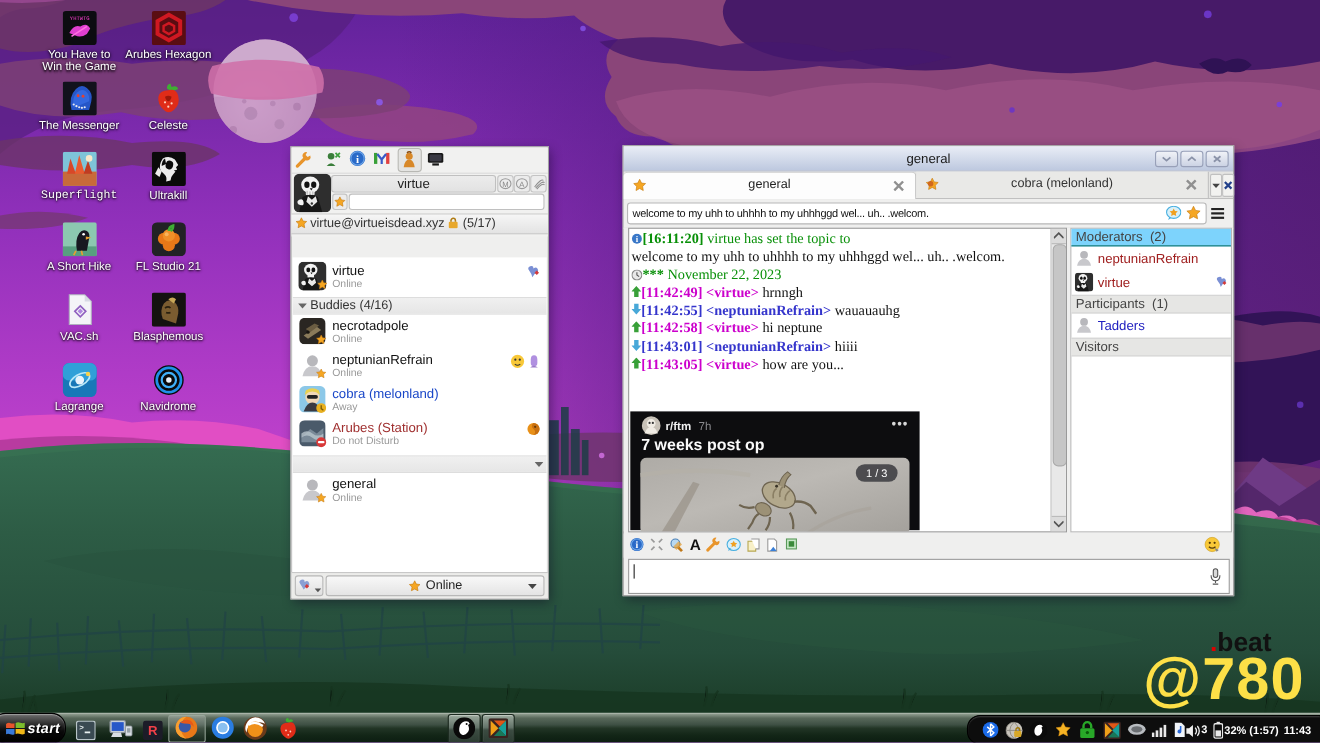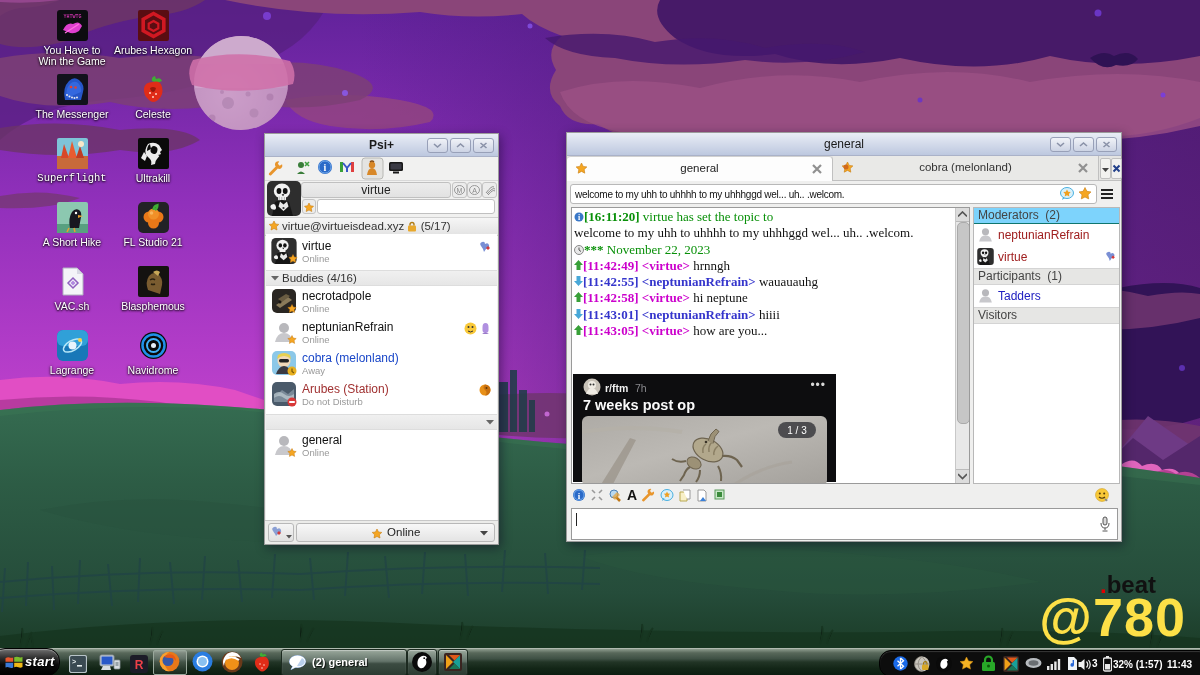--- a/index.html
+++ b/index.html
@@ -287,39 +287,20 @@
           <circle cx="15.5" cy="15.5" r="2.5" fill="#e8f0f8"></circle>
         </svg>
         <div class="lbl">Navidrome</div>
       </div>
 </div>
 <div id="beat">
       <div class="b1"><span class="dot">.</span>beat</div>
       <div class="b2">@780</div>
     </div>
 <div id="psiwin" class="win" style="left:264px;top:133px;width:233px;height:410px;">
- <div class="tbar"><span class="ttl">Psi+</span>
-  <div class="tbtns">
-   <div class="tbtn">
-            <svg width="9" height="7">
-              <path d="M1,2 L4.5,5 L8,2" stroke="#8a92a8" stroke-width="1.6" fill="none"></path>
-            </svg>
-          </div>
-   <div class="tbtn">
-            <svg width="9" height="7">
-              <path d="M1,5 L4.5,2 L8,5" stroke="#8a92a8" stroke-width="1.6" fill="none"></path>
-            </svg>
-          </div>
-   <div class="tbtn">
-            <svg width="9" height="7">
-              <path d="M1.5,1 L7.5,6 M7.5,1 L1.5,6" stroke="#8a92a8" stroke-width="1.6" fill="none"></path>
-            </svg>
-          </div>
-  </div>
- </div>
  <div style="height:23px;background:#f1f1f0;border-bottom:1px solid #d8d8d8;position:relative;">
   <svg width="233" height="23">
    <g transform="translate(6,4)">
             <path d="M1,3.5 a3.4,3.4 0 0,1 4.5,-3 l-1.5,2.5 l2,2 l2.5,-1.5 a3.4,3.4 0 0,1 -4.5,4.5 l-7,7 a1.6,1.6 0 0,1 -2.2,-2.2 l7,-7 a3.4,3.4 0 0,1 -.8,-2.3 Z" fill="#e8952c" transform="translate(3,0) scale(0.95)"></path>
           </g>
    <g transform="translate(30,3)">
             <circle cx="6" cy="5" r="3" fill="#3a7e3a"></circle>
             <path d="M2,14 q4,-5 8,0 Z" fill="#3a7e3a"></path>
             <path d="M10,2 l4,4 m0,-4 l-4,4" stroke="#40a040" stroke-width="1.6"></path>
           </g>
@@ -819,30 +800,20 @@
         <path d="M5,8 q6,-4 13,1" stroke="#fff" stroke-width="2" fill="none"></path>
       </svg>
  <svg width="20" height="20" style="position:absolute;left:252px;top:4px;" viewBox="0 0 20 20">
         <path d="M8,4 q-1,-3 2,-3.6 l.6,2 q3,-1.4 4,1 l-3.6,1.6 Z" fill="#3fae34"></path>
         <path d="M10,5 q5,-1.5 6.5,3.5 q1.5,6 -3,9.5 q-3.5,3 -6.5,0 q-4.5,-3.5 -4,-8.5 q.7,-4.5 7,-4.5 Z" fill="#e02c18"></path>
         <circle cx="8" cy="12" r=".8" fill="#ffd0c0"></circle>
         <circle cx="12" cy="13" r=".8" fill="#ffd0c0"></circle>
         <circle cx="10" cy="16" r=".8" fill="#ffd0c0"></circle>
       </svg>
 
- <div style="position:absolute;left:281px;top:1px;width:124px;height:25px;border-radius:3px;background:linear-gradient(#9aa89c,#64746a 45%,#3c4c42 55%,#2c3c32);border:1px solid #1c2a20;box-shadow:inset 0 1px 1px rgba(255,255,255,.4);">
-  <svg width="17" height="15" style="position:absolute;left:7px;top:5px;">
-          <ellipse cx="8.5" cy="6.5" rx="8" ry="6" fill="#fff" stroke="#88a8d8" stroke-width="1"></ellipse>
-          <path d="M4,11 l-2,3.5 l5,-2.5 Z" fill="#fff" stroke="#88a8d8" stroke-width="1"></path>
-          <ellipse cx="8.5" cy="6.5" rx="8" ry="6" fill="#fff"></ellipse>
-          <path d="M4,11 l-2,3.5 l5,-2.5 Z" fill="#fff"></path>
-          <path d="M13,3 a7,5 0 0,1 2,6 q-3,3 -7,2" fill="#a8c4e8" opacity=".8"></path>
-        </svg>
-  <span style="position:absolute;left:30px;top:6px;font-size:11px;font-weight:bold;color:#fff;text-shadow:1px 1px 1px rgba(0,0,0,.8);">(2) general</span>
- </div>
 
  <div style="position:absolute;left:407px;top:1px;width:28px;height:25px;border-radius:3px;background:linear-gradient(#9aa89c,#64746a 45%,#3c4c42 55%,#2c3c32);border:1px solid #1c2a20;box-shadow:inset 0 1px 1px rgba(255,255,255,.4);">
   <svg width="20" height="20" style="position:absolute;left:4px;top:2px;">
           <circle cx="10" cy="10" r="10" fill="#0a0a0a"></circle>
           <path d="M10,4 q4,-1 5,2 l-1.5,1 q2,4 -.5,7 q-2,3 -5,2 q-3,-1.5 -2.5,-6 q.5,-4.5 4.5,-6 Z" fill="#fff"></path>
           <circle cx="12.2" cy="6.2" r=".9" fill="#0a0a0a"></circle>
         </svg>
  </div>
  <div style="position:absolute;left:438px;top:1px;width:28px;height:25px;border-radius:3px;background:linear-gradient(#9aa89c,#64746a 45%,#3c4c42 55%,#2c3c32);border:1px solid #1c2a20;box-shadow:inset 0 1px 1px rgba(255,255,255,.4);">
   <svg width="18" height="18" style="position:absolute;left:5px;top:3px;">

